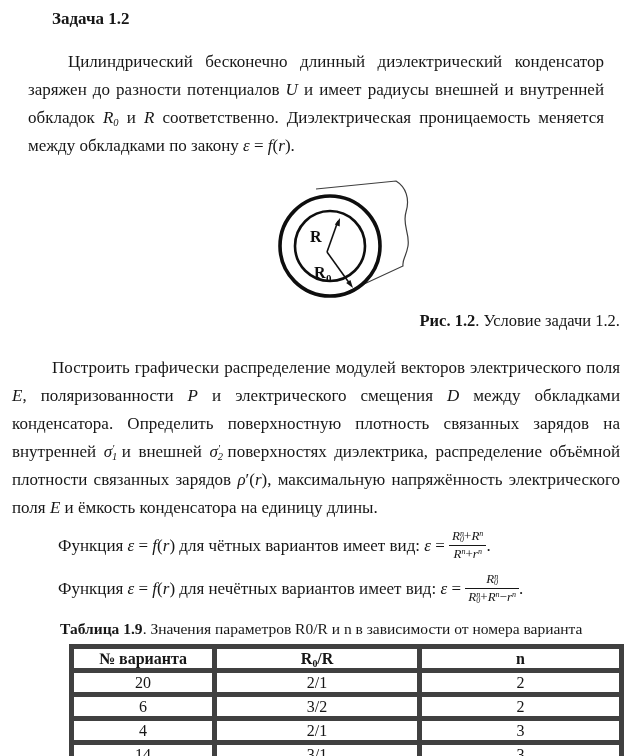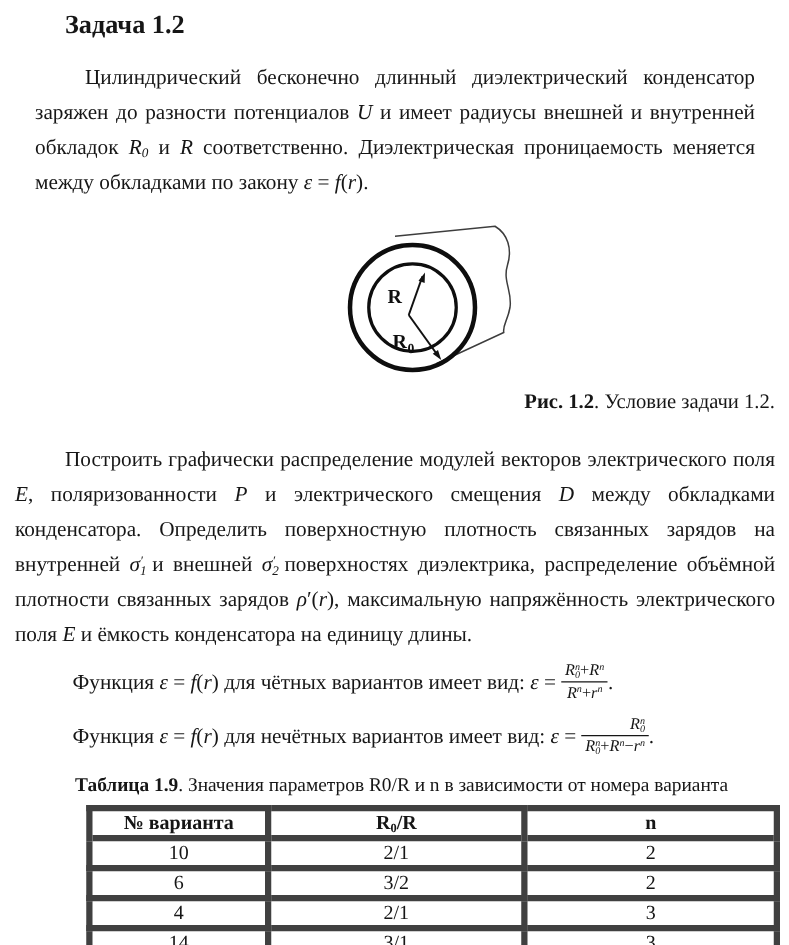--- a/index.html
+++ b/index.html
@@ -13,42 +13,42 @@
     padding: 6px 11px 0 12px;
     overflow: hidden;
   }
   .it { font-style: italic; }
   sub, sup { font-size: 0.62em; line-height: 0; }
   sub { vertical-align: -0.28em; }
   sup { vertical-align: 0.5em; }
   .stk { margin-left: -0.5em; }
 
   h1.title {
-    font-size: 21px; line-height: 26px; font-weight: bold;
+    font-size: 17px; line-height: 26px; font-weight: bold;
     margin: 0 0 3px 40px;
   }
   p.body-par { margin: 16px; text-align: justify; text-indent: 40px; }
 
   .fig { position: relative; height: 124px; margin: 2px 0 0 0; }
   .fig svg { position: absolute; left: 253px; top: 0; }
 
   .fig-caption {
     text-align: right; font-size: 16.5px; line-height: 22px;
     margin: 10px 0 0 0;
   }
   .bold { font-weight: bold; }
 
   p.task-par { margin: 22px 0 0 0; text-align: justify; text-indent: 40px; }
 
   .formula { margin: 8px 0 6px 46px; line-height: 26px; white-space: nowrap; }
   .frac {
     display: inline-block; vertical-align: middle; text-align: center;
     font-size: 13px; line-height: 1.3; transform: translateY(-2px);
   }
-  .frac .num { display: block; border-bottom: 1px solid #161616; padding: 0 3px; text-align: right; }
+  .frac .num { display: block; border-bottom: 1px solid #161616; padding: 0 3px; }
   .frac .den { display: block; padding: 0 3px; }
 
   .table-caption { margin: 10px 0 0 48px; font-size: 15.5px; line-height: 21px; }
 
   table.variants {
     border-collapse: collapse; table-layout: fixed;
     margin: 5px 0 0 57px; width: 555px;
     font-size: 16px;
     border: 2px solid #111111;
   }
@@ -109,21 +109,21 @@
   </colgroup>
   <thead>
     <tr>
       <th><span>№ варианта</span></th>
       <th><span>R</span><sub>0</sub><span>/R</span></th>
       <th><span>n</span></th>
     </tr>
   </thead>
   <tbody>
     <tr>
-      <td>10</td>
+      <td>20</td>
       <td>2/1</td>
       <td>2</td>
     </tr>
     <tr class="sep-row">
       <td>6</td>
       <td>3/2</td>
       <td>2</td>
     </tr>
     <tr>
       <td>4</td>

